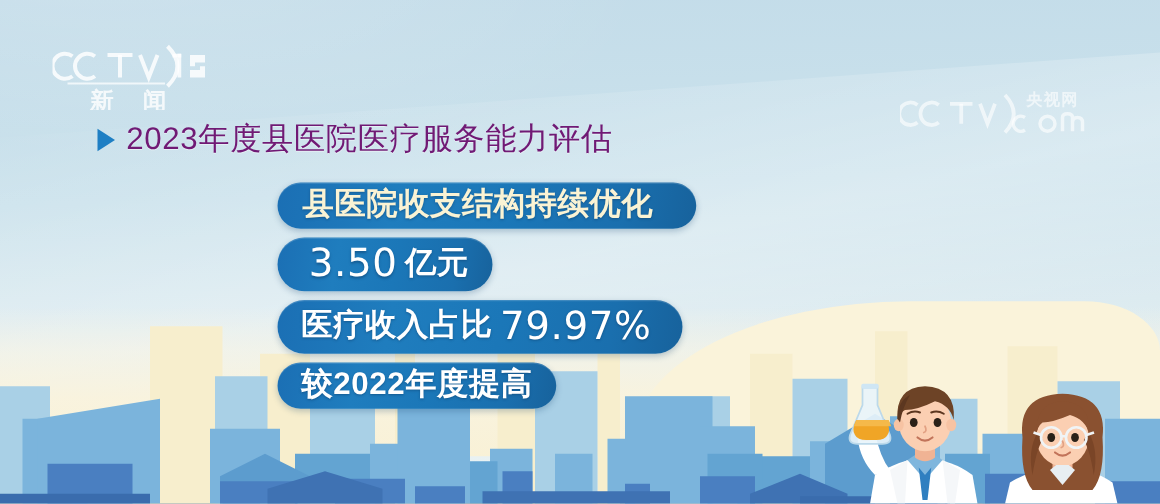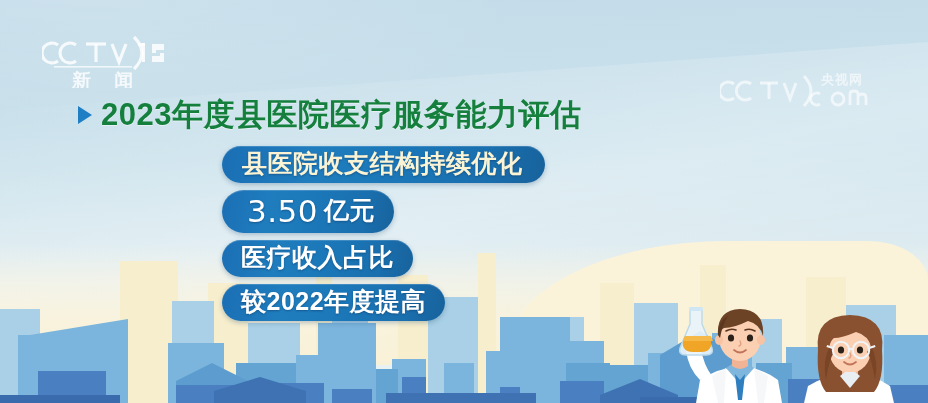--- a/index.html
+++ b/index.html
@@ -105,24 +105,24 @@
   }
   .tri {
     width: 0;
     height: 0;
     border-left: 14px solid #1e7fc4;
     border-top: 9px solid transparent;
     border-bottom: 9px solid transparent;
     flex: none;
   }
   .headline-text {
-    font-size: 31px;
-    font-weight: 700;
+    font-size: 25px;
+    font-weight: 400;
     letter-spacing: .5px;
-    color: #15803d;
+    color: #701a75;
     line-height: 1;
     white-space: nowrap;
     text-shadow: 0 1px 0 rgba(255,255,255,.45);
   }
 
   
   .pills {
     position: absolute;
     left: 222px;
     top: 146px;
@@ -134,21 +134,21 @@
   .pill {
     display: inline-flex;
     align-items: center;
     border-radius: 22px;
     padding: 5px 19px 7px 19px;
     background: linear-gradient(100deg, #1b6fb4 0%, #1f7dbe 28%, #1b77b8 55%, #1a6fae 82%, #17629c 100%);
     box-shadow: 0 2px 5px rgba(20,70,110,.28), inset 0 1px 0 rgba(255,255,255,.16);
     white-space: nowrap;
     line-height: 1;
   }
-  .pill-1 { padding: 5px 22px 7px 20px; }
+  .pill-1 { padding: 5px 34px 7px 20px; }
   .pill .t {
     font-size: 25px;
     font-weight: 700;
     color: #ffffff;
     letter-spacing: .5px;
     text-shadow: 0 1px 2px rgba(10,50,90,.45);
   }
   .pill-1 .t { color: #faf3d4; }
   .pill .num {
     font-size: 31px;
@@ -319,20 +319,21 @@
       <span class="t">县医院收支结构持续优化</span>
     </div>
 
     <div class="pill">
       <span class="num">3.50</span>
       <span class="t">亿元</span>
     </div>
 
     <div class="pill">
       <span class="t">医疗收入占比</span>
+      <span class="num">79.97%</span>
     </div>
 
     <div class="pill">
       <span class="t">较2022年度提高</span>
     </div>
 
   </div>
 
   <div class="doctors">
     <svg width="250" height="115" viewBox="0 0 250 115" xmlns="http://www.w3.org/2000/svg">

